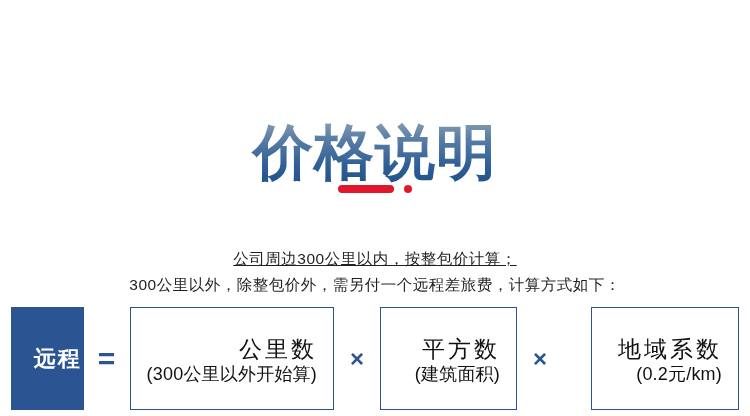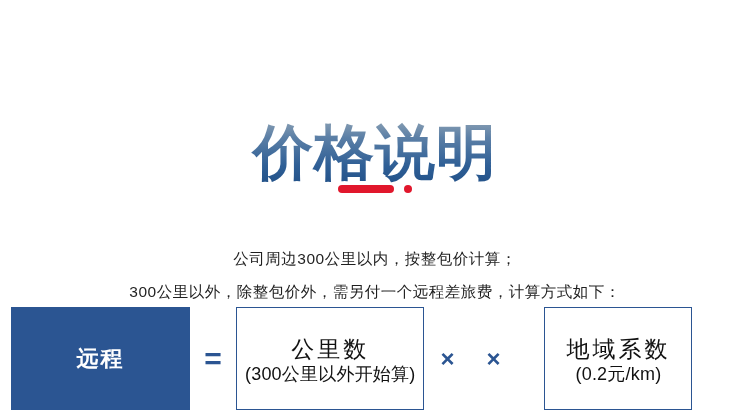--- a/index.html
+++ b/index.html
@@ -65,22 +65,22 @@
     position: absolute;
     left: 0;
     width: 750px;
     text-align: center;
     font-size: 15.5px;
     line-height: 26px;
     color: #1f1f1f;
     letter-spacing: 0.5px;
     white-space: nowrap;
   }
-  .desc-1 { top: 230px; }
-  .desc-2 { top: 263px; margin-top: 16px; }
+  .desc-1 { top: 230px; text-decoration: underline; }
+  .desc-2 { top: 256px; margin-top: 16px; }
 
   
   .formula {
     position: absolute;
     left: 11px;
     top: 307px;
     width: 728px;
     height: 103px;
     display: flex;
     align-items: stretch;
@@ -91,43 +91,44 @@
     background: #2b5592;
     color: #ffffff;
     display: flex;
     flex-direction: column;
     align-items: center;
     justify-content: center;
     font-size: 22px;
     font-weight: bold;
     line-height: 29px;
     letter-spacing: 2px;
+    padding-left: 21px;
   }
   .fee-box span { display: block; }
 
   .op {
     flex: 0 0 46px;
     display: flex;
     align-items: center;
     justify-content: center;
     color: #2b5592;
     font-weight: bold;
   }
   .op-eq { font-size: 30px; }
   .op-mul { font-size: 24px; }
 
   .term {
     flex: 1 1 0;
     border: 1.6px solid #2b5592;
     background: #ffffff;
     display: flex;
     flex-direction: column;
-    align-items: center;
+    align-items: flex-end;
     justify-content: center;
-    padding: 0 8px;
+    padding: 0 16px;
     box-sizing: border-box;
   }
   .term-title {
     font-size: 23px;
     line-height: 30px;
     font-weight: normal;
     color: #111111;
     letter-spacing: 3px;
     white-space: nowrap;
   }
@@ -164,20 +165,24 @@
 
   <div class="op op-eq">=</div>
 
   <div class="term term-km">
     <div class="term-title">公里数</div>
     <div class="term-sub">(300公里以外开始算)</div>
   </div>
 
   <div class="op op-mul">×</div>
 
+  <div class="term term-sqm">
+    <div class="term-title">平方数</div>
+    <div class="term-sub">(建筑面积)</div>
+  </div>
 
   <div class="op op-mul">×</div>
 
   <div class="term term-coef">
     <div class="term-title">地域系数</div>
     <div class="term-sub">(0.2元/km)</div>
   </div>
 
 </div>
 

